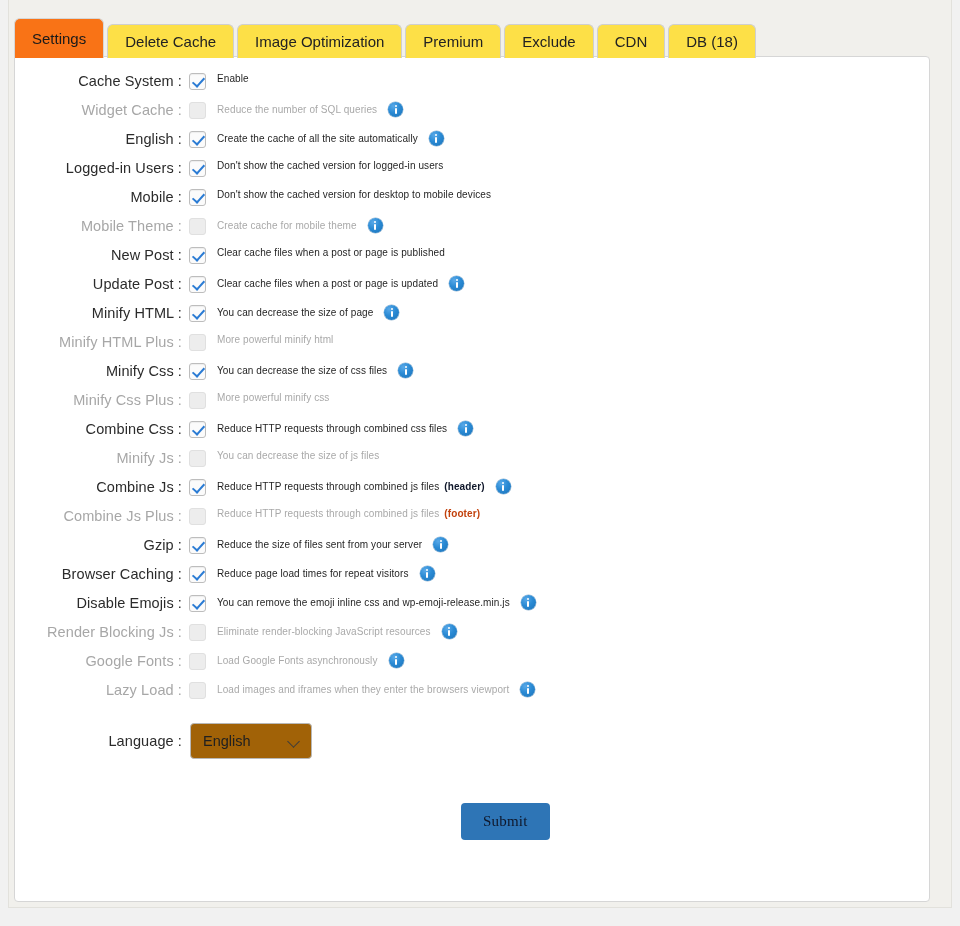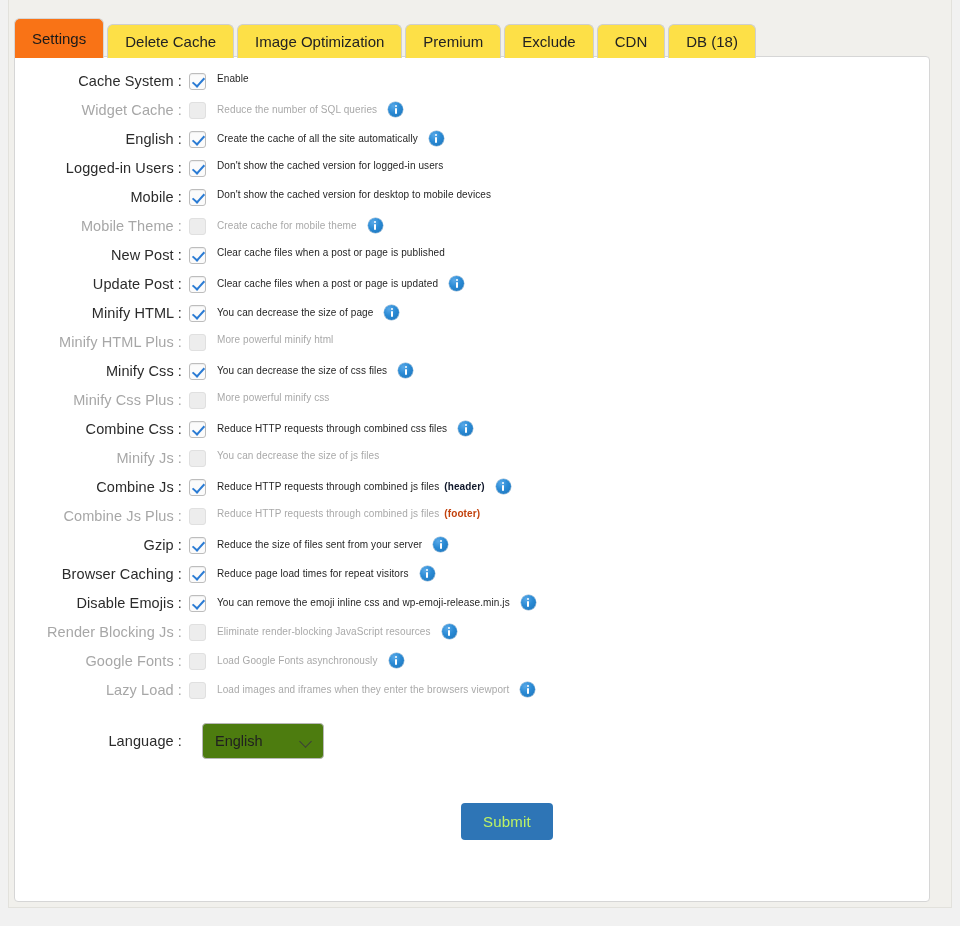--- a/index.html
+++ b/index.html
@@ -197,26 +197,26 @@
   }
 
   
   .lang-row {
     display: flex;
     align-items: center;
     height: 52px;
     margin-top: 4px;
   }
   .lang-select {
-    margin-left: 13px;
+    margin-left: 1px;
     width: 122px;
     height: 36px;
     border: 1px solid #b8b8b8;
     border-radius: 4px;
-    background: #4d7c0f;
+    background: #a16207;
     display: flex;
     align-items: center;
     justify-content: space-between;
     padding: 0 11px 0 12px;
     box-sizing: border-box;
     font-size: 14.5px;
     color: #202020;
     cursor: pointer;
   }
   .chev {
@@ -239,25 +239,25 @@
 
   
   #submit-wrap {
     display: flex;
     justify-content: flex-start;
     padding-left: 446px;
     margin-top: 36px;
   }
   #submit-button {
     background: #2e75b6;
-    color: #bef264;
+    color: #0f172a;
     border: none;
     border-radius: 4px;
     font-size: 15px;
-    font-family: Liberation Sans, sans-serif;
+    font-family: Liberation Serif, serif;
     padding: 10px 22px;
     cursor: pointer;
     letter-spacing: .2px;
   }
 </style>
 </head>
 <body>
 
 <div id="outer-frame"></div>
 

